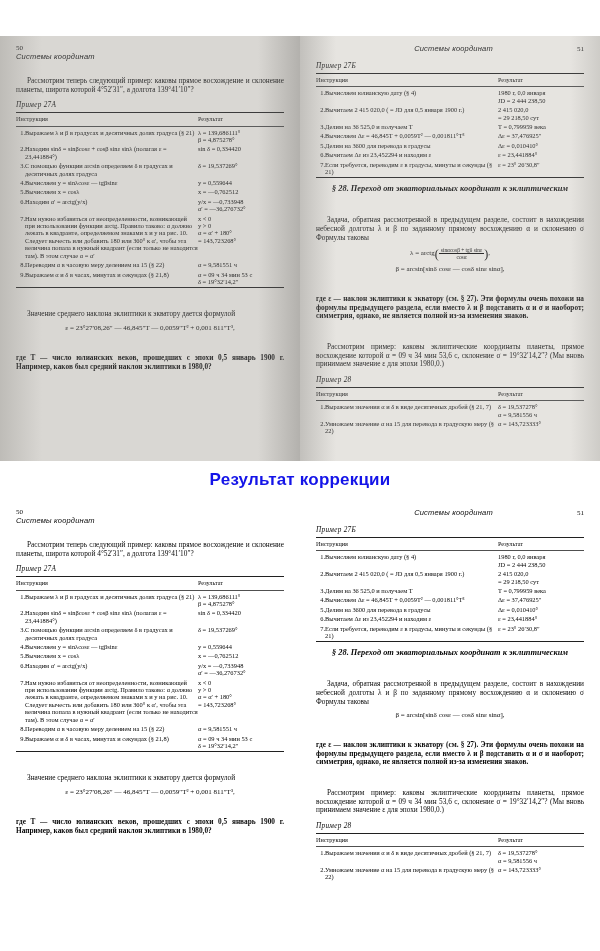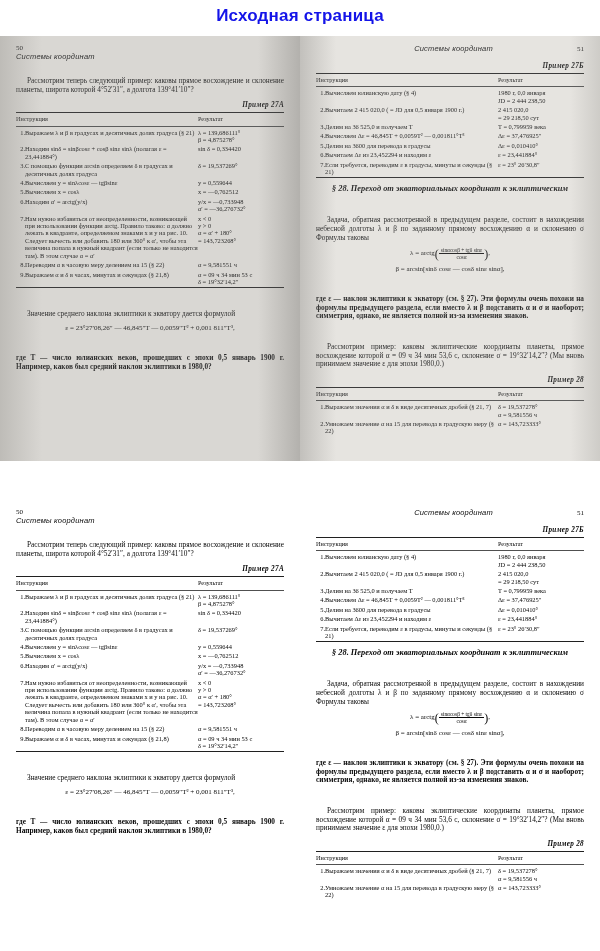--- a/index.html
+++ b/index.html
@@ -43,22 +43,22 @@
   .folio{font-family:"Liberation Serif",serif;font-size:7px;}
   .run-head{flex:1;text-align:center;font-style:italic;font-size:7.5px;
             font-family:Liberation Sans, sans-serif;letter-spacing:.2px;}
   .folio-spacer{width:14px;}
   .leaf-right .folio-row{flex-direction:row-reverse;}
 
   .body-par{font-size:7.3px;line-height:8.6px;text-align:justify;
             margin:22px 0 0 0;text-indent:11px;}
   .noind{text-indent:0;font-weight:bold;}
 
-  .ex-caption{text-align:right;font-style:italic;font-size:7.2px;
-              margin:7px 0 3px 0;letter-spacing:.3px;font-weight:bold;}
+  .ex-caption{text-align:left;font-style:italic;font-size:7.2px;
+              margin:7px 0 3px 0;letter-spacing:.3px;}
 
   table.tbl{width:100%;border-collapse:collapse;font-size:6.4px;
             line-height:7.4px;}
   table.tbl th{font-weight:normal;text-align:left;font-size:6.2px;
                padding:1px 0 2px 0;}
   table.tbl th.res,table.tbl td.res{text-align:left;}
   table.tbl td{vertical-align:top;padding:1px 0;}
   td.num{width:9px;text-align:right;padding-right:3px;}
   td.res{width:86px;padding-left:6px;white-space:pre-line;}
   th.res{width:86px;padding-left:6px;}
@@ -86,21 +86,20 @@
     content:"";position:absolute;inset:0;pointer-events:none;
     background:linear-gradient(90deg,rgba(90,88,84,.26) 0%,rgba(255,255,255,0) 12%,
                rgba(255,255,255,0) 90%,rgba(120,118,112,.22) 100%);
   }
 </style>
 </head>
 <body>
 
 <div class="page">
 
-  <div class="section-title" id="title-original">Исходная страница</div>
 
   <div class="scan" id="scan-original">
 
     <div class="leaf leaf-left">
       <div class="paper">
         <div class="folio-row">
           <span class="folio">50</span>
           <span class="run-head">Системы координат</span>
           <span class="folio-spacer"></span>
         </div>
@@ -281,20 +280,21 @@
               <td class="num">2.</td>
               <td>Умножаем значение α на 15 для перевода в градускую меру (§ 22)</td>
               <td class="res">α = 143,723333°</td>
             </tr>
           </tbody>
         </table>
       </div>
     </div>
   </div>
 
+  <div class="section-title" id="title-corrected">Результат коррекции</div>
 
   <div class="scan" id="scan-corrected">
 
     <div class="leaf leaf-left">
       <div class="paper">
         <div class="folio-row">
           <span class="folio">50</span>
           <span class="run-head">Системы координат</span>
           <span class="folio-spacer"></span>
         </div>
@@ -436,23 +436,20 @@
               <td class="res">ε = 23° 26′30,8″</td>
             </tr>
           </tbody>
         </table>
         <hr class="rule">
 
         <div class="heading-sec">§ 28.  Переход от экваториальных координат к эклиптическим</div>
 
         <p class="body-par">Задача, обратная рассмотренной в предыдущем разделе, состоит в нахождении небесной долготы λ и β по заданному прямому восхождению α и склонению σ  Формулы таковы</p>
 
-        <div class="formula">
-          <span>λ = arctg</span><span class="big-paren">(</span><span class="frac"><span class="top">sinαcosβ + tgδ sinε</span><span class="bot">cosα</span></span><span class="big-paren">)</span>,
-        </div>
         <div class="formula">β = arcsin[sinδ  cosε — cosδ sinε sinα],</div>
 
         <p class="body-par noind">где ε — наклон эклиптики к экватору (см. § 27). Эти формулы очень похожи на формулы предыдущего раздела, если вместо λ и β подставить α и σ и наоборот; симметрия, однако, не является полной из-за изменения знаков.</p>
         <p class="body-par">Рассмотрим пример: каковы эклиптические координаты планеты, прямое восхождение которой  α = 09 ч 34 мин 53,6 с, склонение σ = 19°32′14,2″? (Мы вновь принимаем значение ε для эпохи 1980,0.)</p>
 
         <div class="ex-caption">Пример  28</div>
 
         <hr class="rule">
         <table class="tbl">
           <thead>

